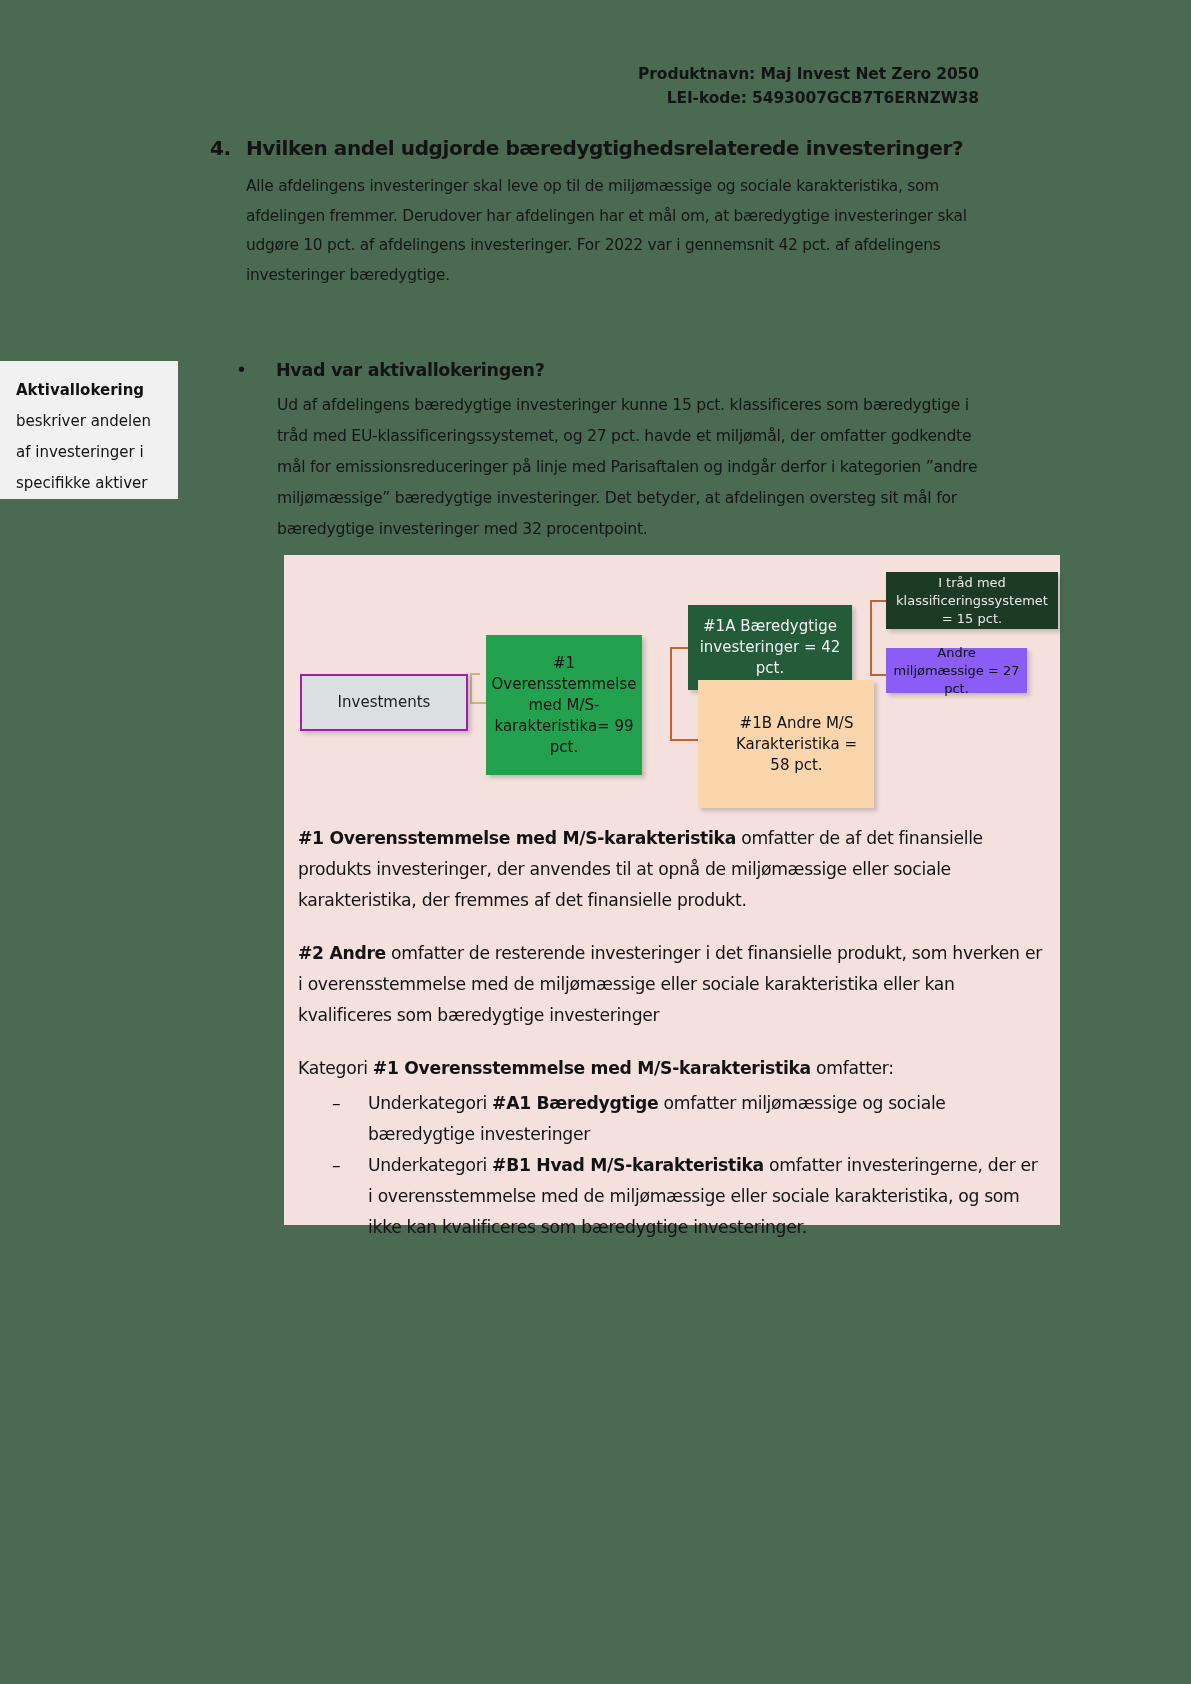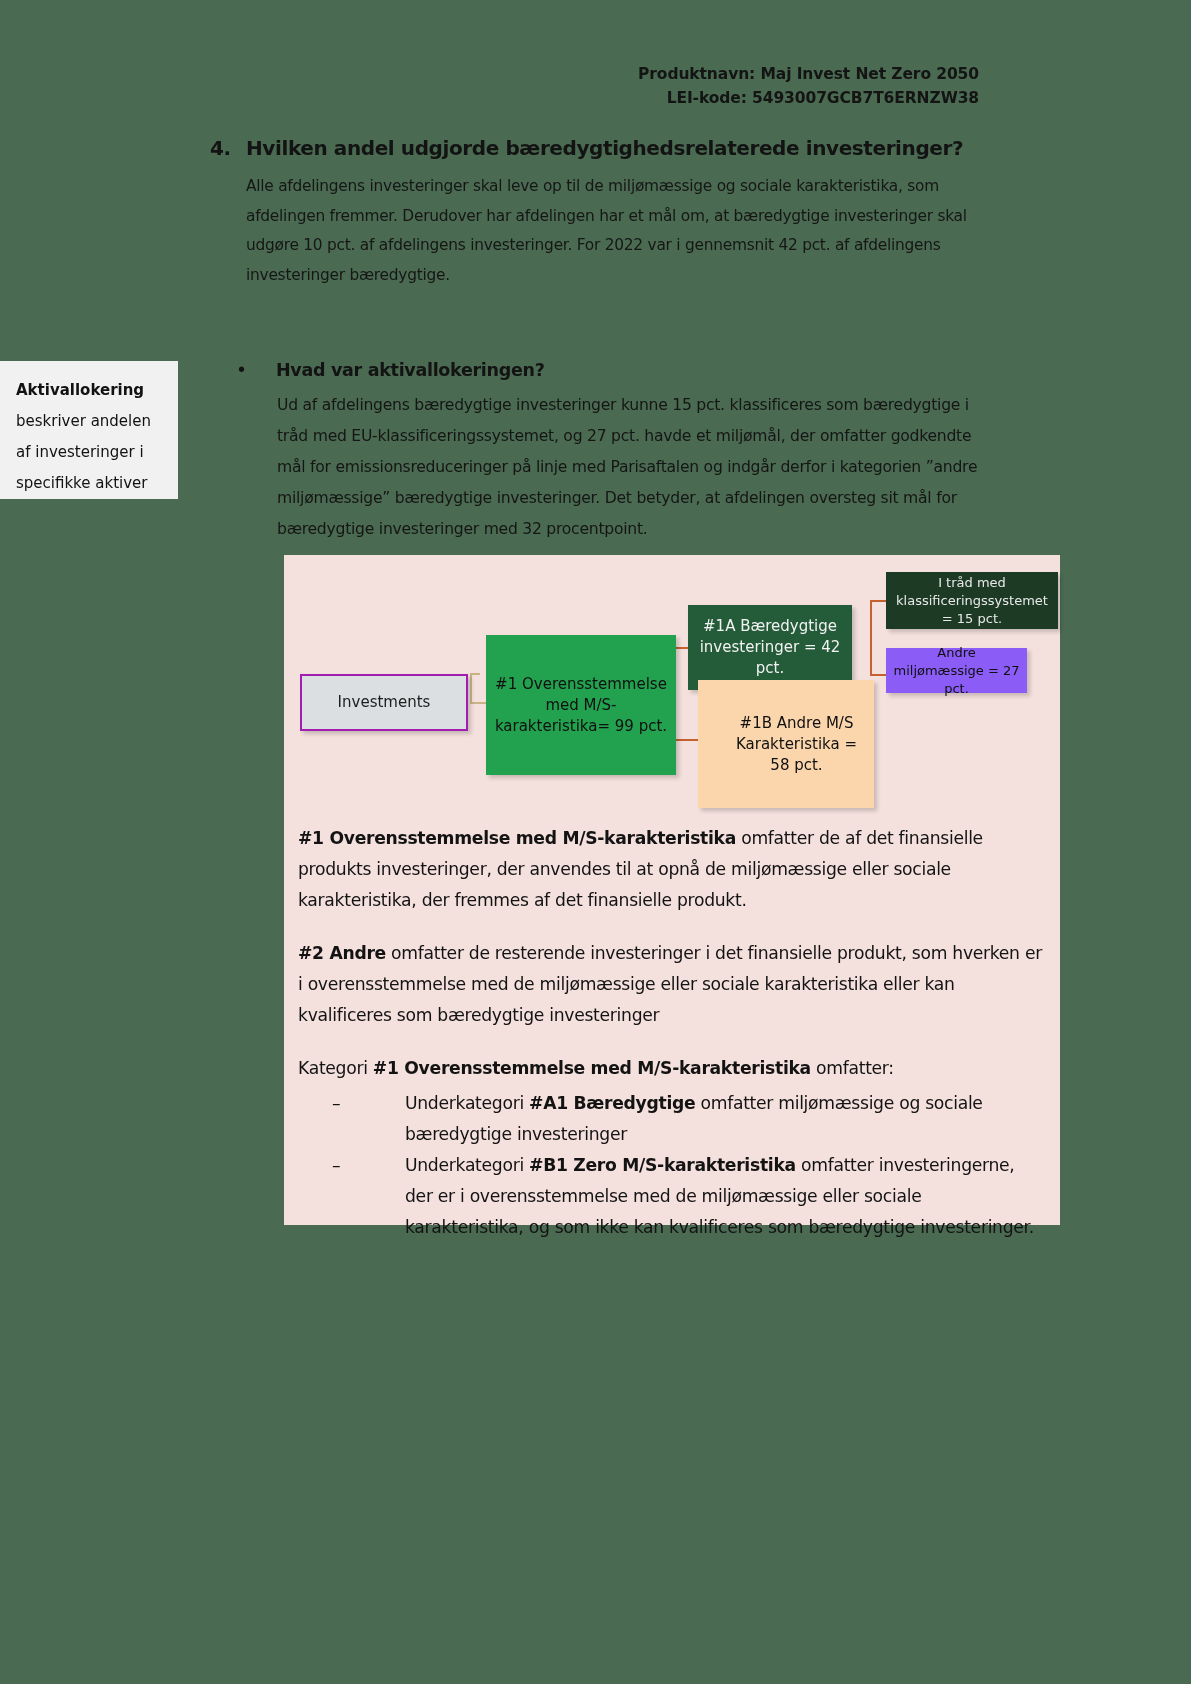--- a/index.html
+++ b/index.html
@@ -141,21 +141,21 @@
     box-shadow: 3px 3px 4px rgba(0,0,0,0.18);
   }
   .node-investments {
     left: 16px; top: 119px; width: 168px; height: 57px;
     background: #dcdfe2;
     border: 2px solid #a21caf;
     color: #1d1d1d;
     font-size: 15px;
   }
   .node-n1 {
-    left: 202px; top: 80px; width: 190px; height: 140px;
+    left: 202px; top: 80px; width: 156px; height: 140px;
     background: #22a14e;
     color: #101010;
     font-size: 15px;
   }
   .node-n1a {
     left: 404px; top: 50px; width: 164px; height: 85px;
     background: #245c39;
     color: #f2f2f2;
     font-size: 15px;
   }
@@ -197,21 +197,21 @@
   }
   .panel-text p { margin: 0 0 22px 0; }
   .panel-text b { font-weight: bold; }
   .dash-list { margin: 0; padding: 0; list-style: none; }
   .dash-item {
     display: flex;
     align-items: baseline;
     margin-bottom: 0;
   }
   .dash-mark { width: 36px; flex: none; padding-left: 34px; }
-  .dash-text { flex: 1; margin-left: 37px; }
+  .dash-text { flex: 1; }
 </style>
 </head>
 <body>
 
 <div class="doc-header">
   <div>Produktnavn: Maj Invest Net Zero 2050</div>
   <div>LEI-kode: 5493007GCB7T6ERNZW38</div>
 </div>
 
 <div class="q-heading">
@@ -258,17 +258,17 @@
     <p><b>#1 Overensstemmelse med M/S-karakteristika</b><span> omfatter de af det finansielle produkts investeringer, der anvendes til at opnå de miljømæssige eller sociale karakteristika, der fremmes af det finansielle produkt.</span></p>
     <p><b>#2 Andre</b><span> omfatter de resterende investeringer i det finansielle produkt, som hverken er i overensstemmelse med de miljømæssige eller sociale karakteristika eller kan kvalificeres som bæredygtige investeringer</span></p>
     <p style="margin-bottom:4px;"><span>Kategori </span><b>#1 Overensstemmelse med M/S-karakteristika</b><span> omfatter:</span></p>
     <ul class="dash-list">
       <li class="dash-item">
         <span class="dash-mark">–</span>
         <span class="dash-text"><span>Underkategori </span><b>#A1 Bæredygtige</b><span> omfatter miljømæssige og sociale bæredygtige investeringer</span></span>
       </li>
       <li class="dash-item">
         <span class="dash-mark">–</span>
-        <span class="dash-text"><span>Underkategori </span><b>#B1 Zero M/S-karakteristika</b><span> omfatter investeringerne, der er i overensstemmelse med de miljømæssige eller sociale karakteristika, og som ikke kan kvalificeres som bæredygtige investeringer.</span></span>
+        <span class="dash-text"><span>Underkategori </span><b>#B1 Hvad M/S-karakteristika</b><span> omfatter investeringerne, der er i overensstemmelse med de miljømæssige eller sociale karakteristika, og som ikke kan kvalificeres som bæredygtige investeringer.</span></span>
       </li>
     </ul>
   </div>
 </div>
 
 </body></html>

